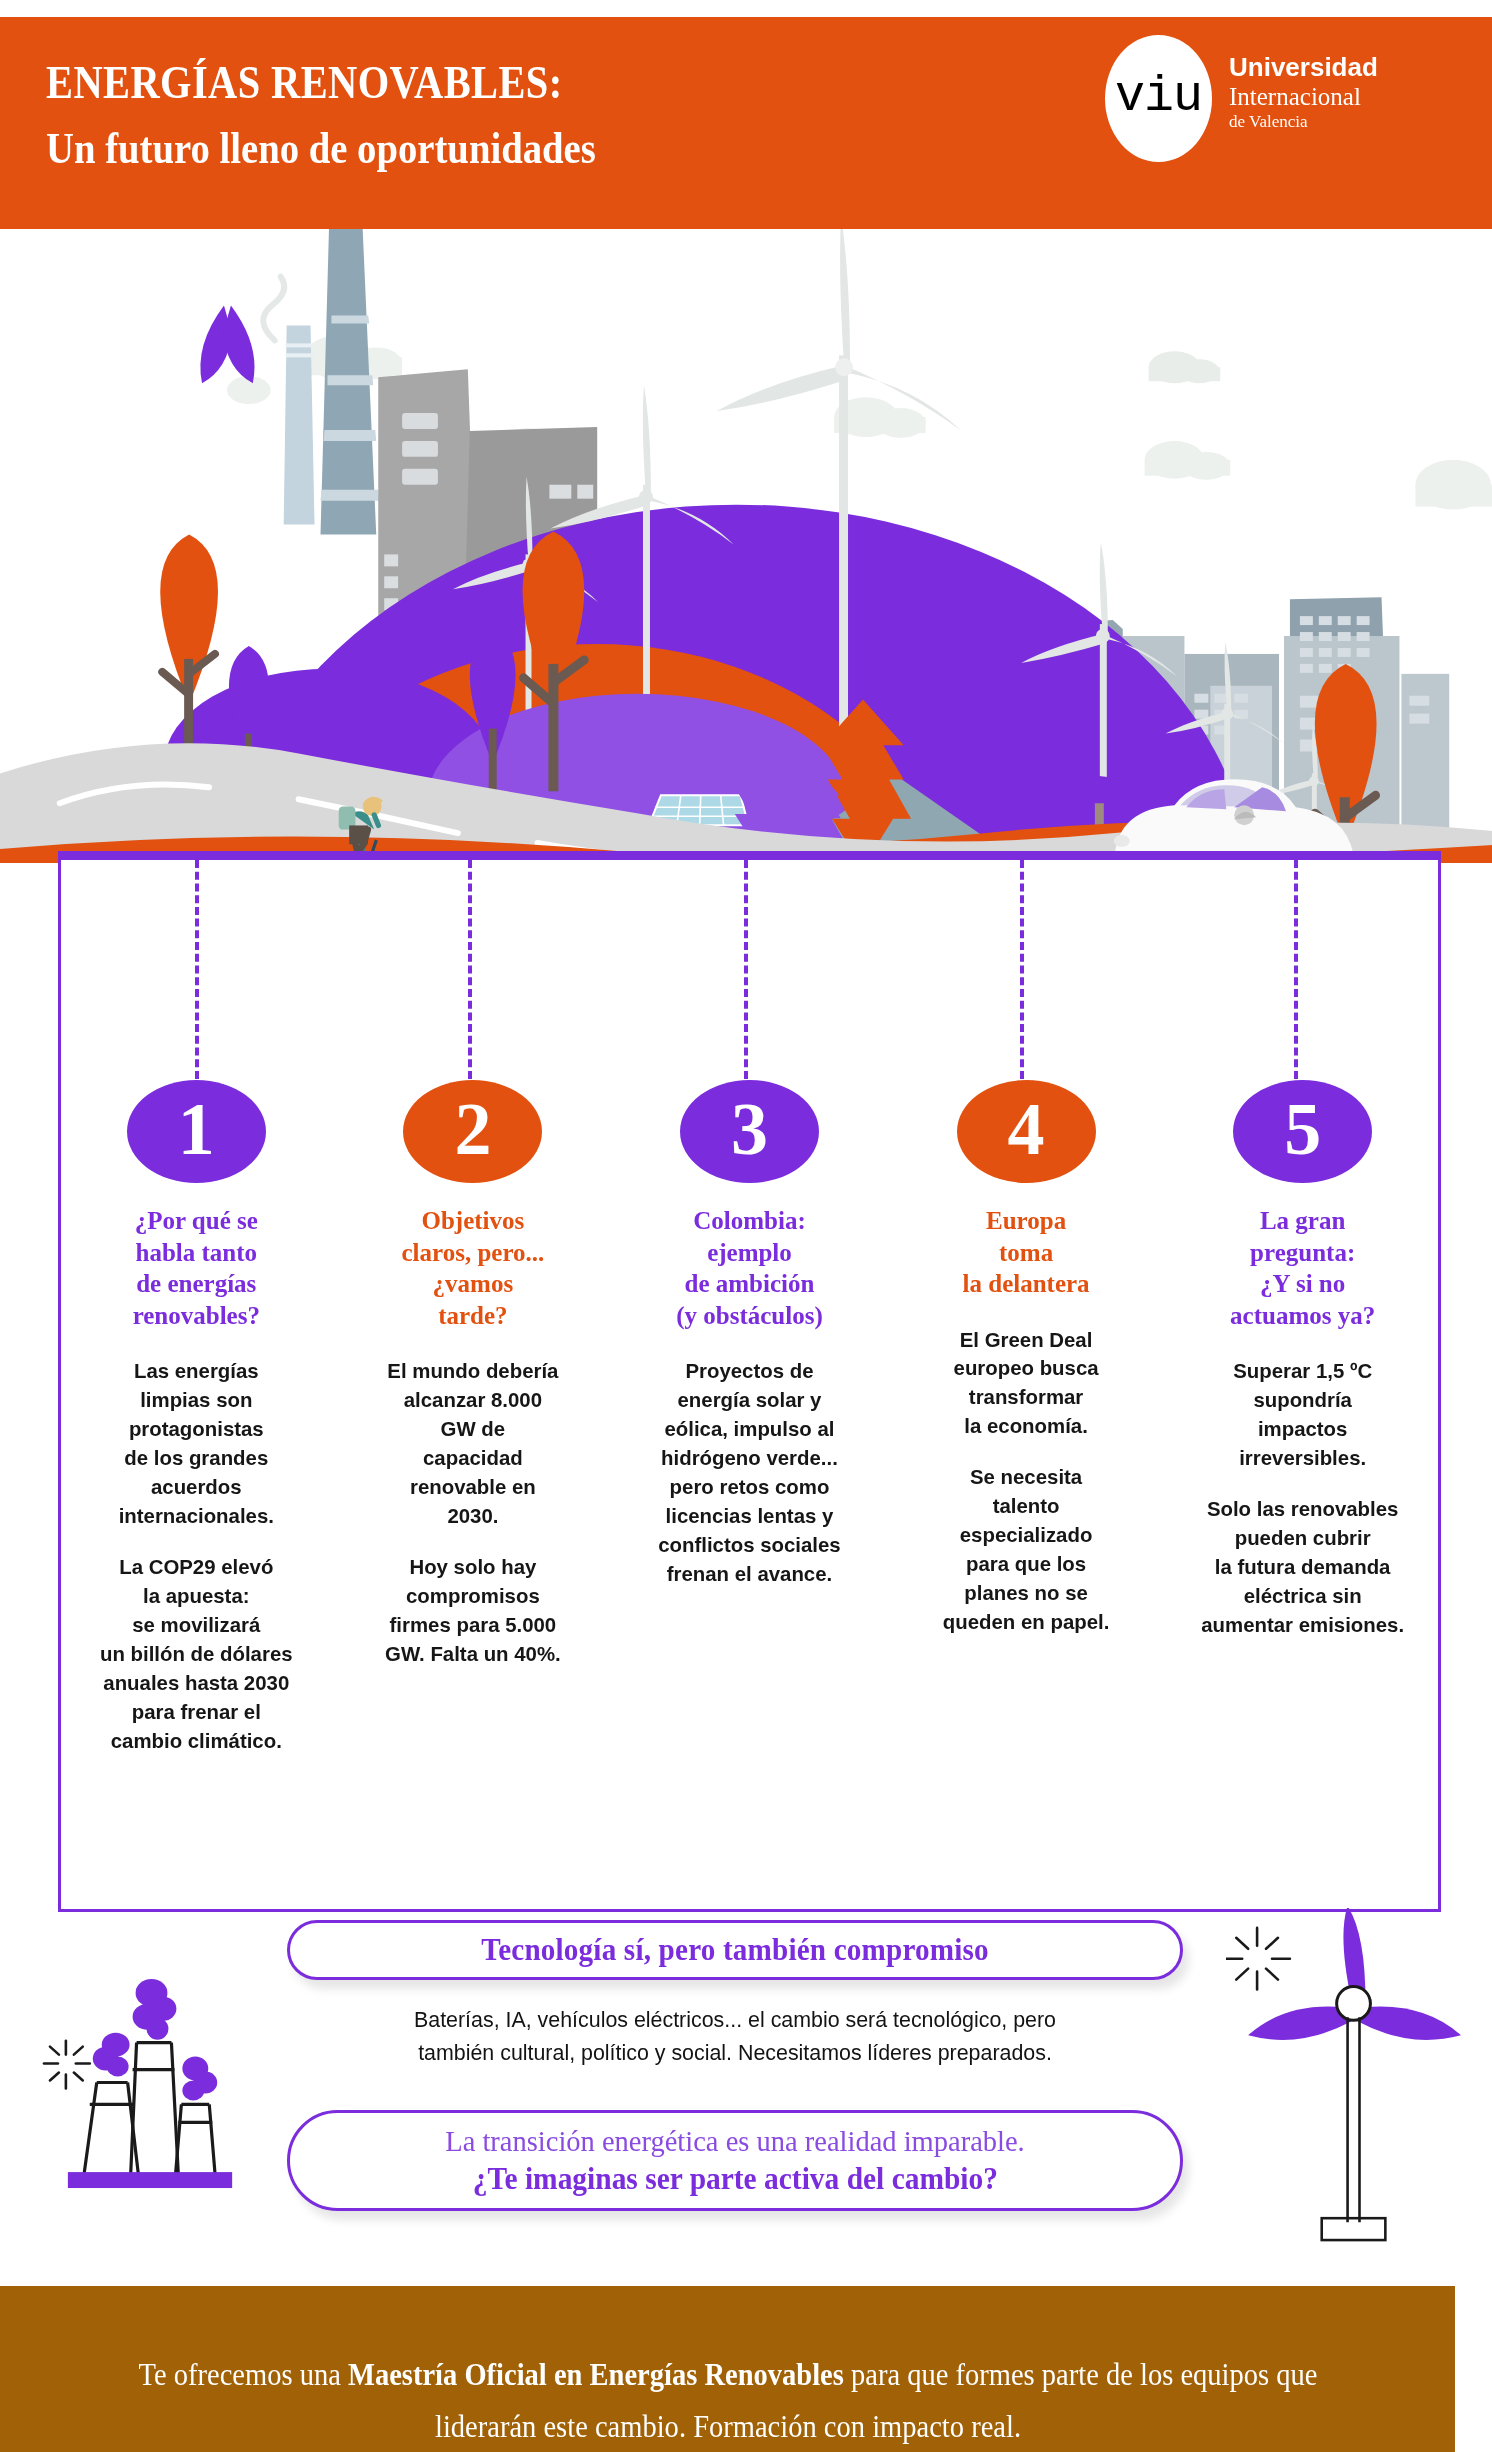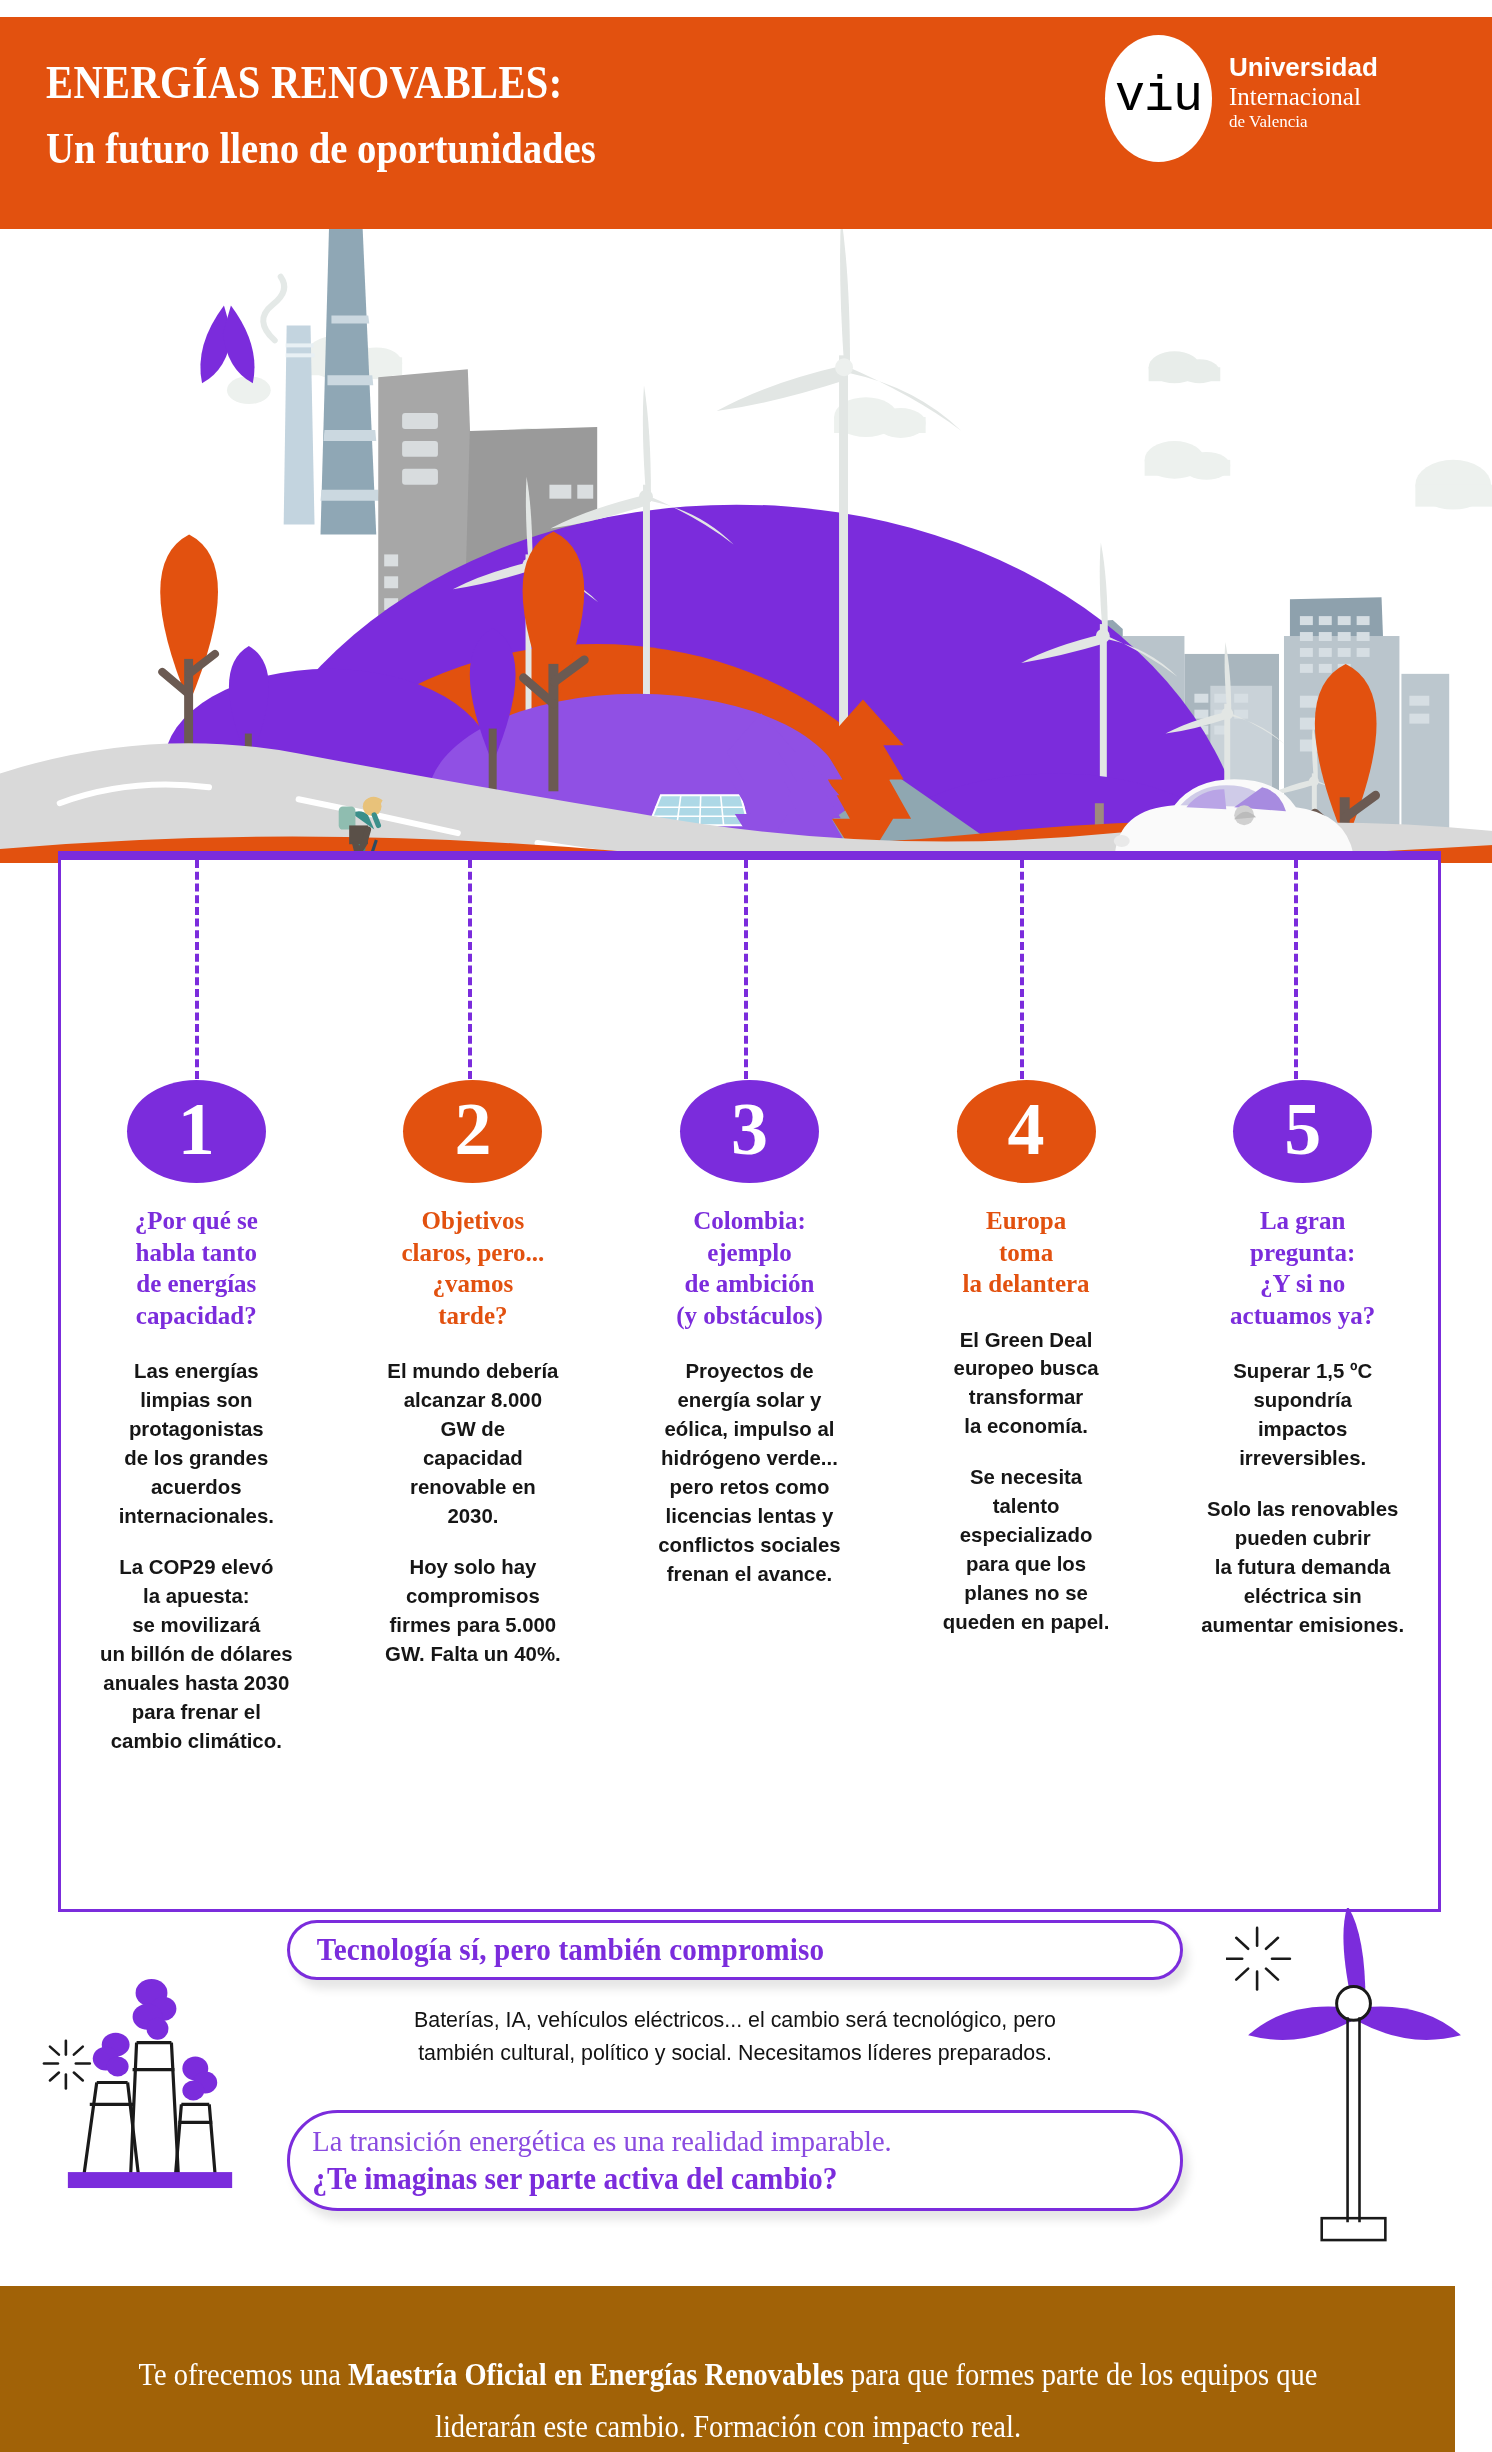--- a/index.html
+++ b/index.html
@@ -104,21 +104,21 @@
     font-family:"Liberation Sans", sans-serif;
     font-size:20.4px;line-height:1.42;color:#161616;
     text-align:center;white-space:pre-line;font-weight:600;
   }
   .col-body.p2{margin-top:22px;}
 
   
   .pill{
     position:absolute;z-index:6;box-sizing:border-box;
     background:#ffffff;border:3px solid #7B2CDC;border-radius:60px;
-    display:flex;justify-content:center;
+    display:flex;align-items:center;justify-content:center;
     flex-direction:column;
     box-shadow:6px 9px 10px rgba(0,0,0,0.10);
   }
   #pill-1{left:287px;top:1920px;width:896px;height:60px;}
   #pill-1 .pill-txt{
     font-family:"Liberation Serif", serif;font-weight:bold;
     font-size:31px;color:#7B2CDC;letter-spacing:0.2px;
     transform:scaleX(0.94);
   }
   #pill-2{left:287px;top:2110px;width:896px;height:101px;}
@@ -510,21 +510,21 @@
   <div class="dash-line" style="left:1020px"></div>
   <div class="dash-line" style="left:1294px"></div>
 
   <div class="cols">
 
     <div class="col">
       <div class="num-badge num-purple">1</div>
       <div class="col-title t-purple">¿Por qué se
 habla tanto
 de energías
-capacidad?</div>
+renovables?</div>
       <div class="col-body">Las energías
 limpias son
 protagonistas
 de los grandes
 acuerdos
 internacionales.</div>
       <div class="col-body p2">La COP29 elevó
 la apuesta:
 se movilizará
 un billón de dólares

